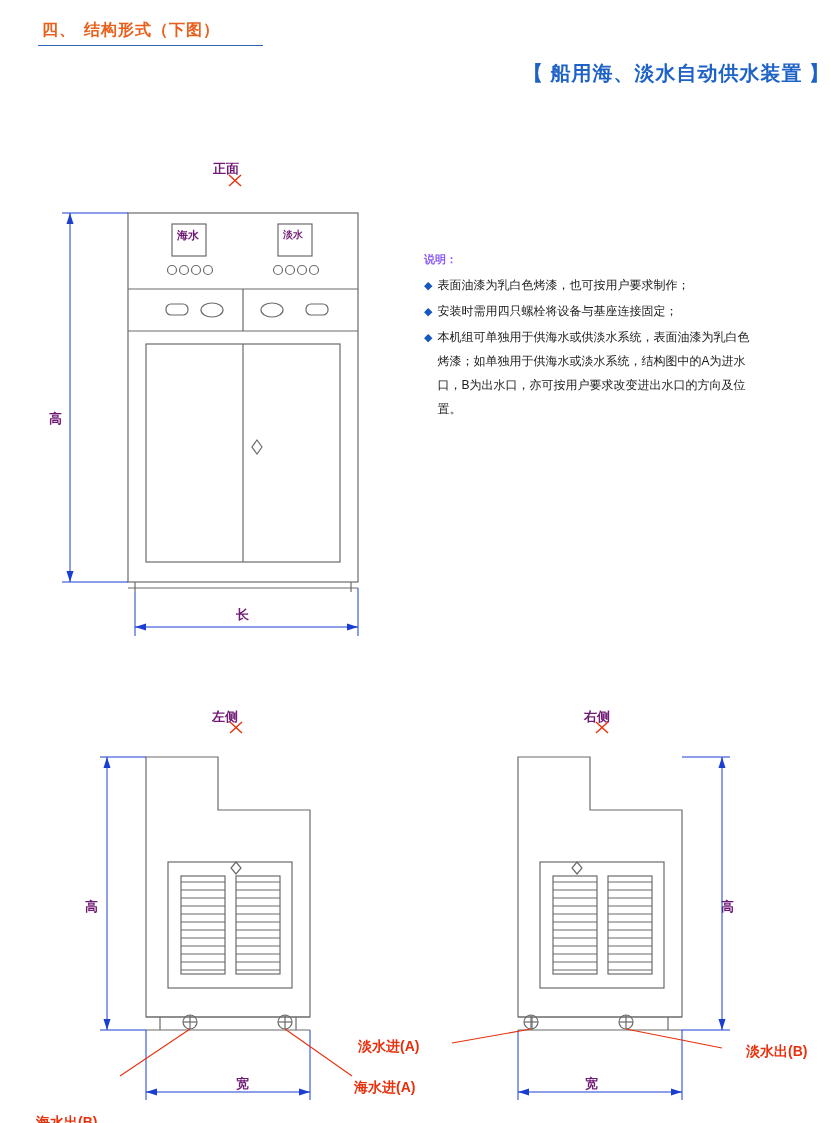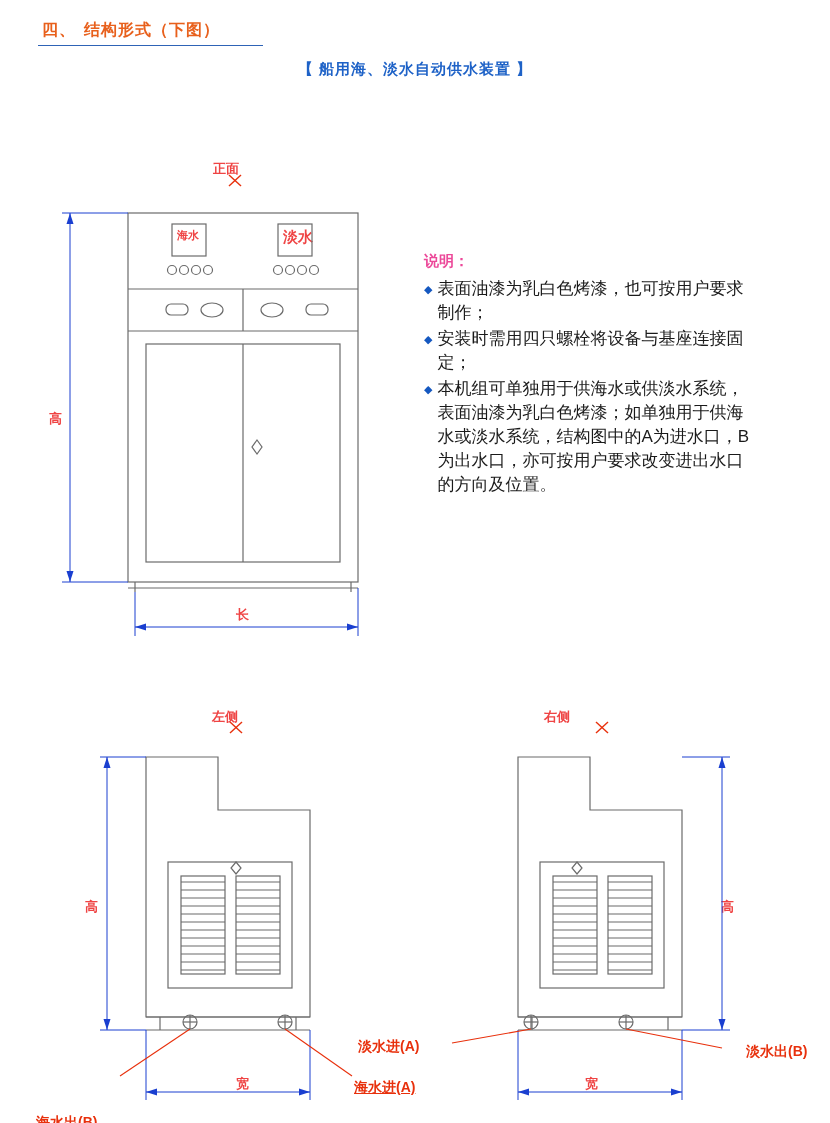--- a/index.html
+++ b/index.html
@@ -22,39 +22,39 @@
     color:#e8601c; font-size:16px; font-weight:bold;
     letter-spacing:1px;
     padding:2px 4px;
   }
   .section-head .rule {
     position:absolute; left:0; top:27px; width:225px; height:1px;
     background:#2e63b6;
   }
   .subtitle {
     position:absolute; left:0; right:0; top:60px;
-    text-align:center;
-    color:#1e62c7; font-size:15px; font-weight:bold;
+    text-align:right;
+    color:#1e62c7; font-size:20px; font-weight:bold;
     letter-spacing:1px;
   }
 
   
   .notes { position:absolute; left:424px; top:252px; width:330px; }
-  .notes-title { color:#ec4899; font-size:15px; font-weight:bold; margin-bottom:6px;}
+  .notes-title { color:#8b5cf6; font-size:11px; font-weight:bold; margin-bottom:6px;}
   .note-item { display:flex; align-items:flex-start; margin-bottom:2px; }
   .note-bullet { color:#1558c0; font-size:11px; line-height:24px; margin-right:5px; flex:0 0 auto;}
   .note-text {
-    color:#1a1a1a; font-size:17px; line-height:24px;
+    color:#1a1a1a; font-size:12px; line-height:24px;
     font-family:"Liberation Sans", sans-serif;
   }
 
   
   .lbl {
     position:absolute;
-    color:#ef4444; font-size:13px; font-weight:bold;
+    color:#701a75; font-size:13px; font-weight:bold;
     white-space:nowrap;
   }
   .vert { writing-mode:vertical-rl; text-orientation:upright; }
 
   .port-lbl {
     position:absolute;
     color:#e8300c; font-size:14px; font-weight:bold;
     white-space:nowrap;
     text-align:right;
   }
@@ -92,29 +92,29 @@
   </div>
 
   <div class="lbl" style="left:213px; top:160px;">正面</div>
   <div class="lbl vert" style="left:46px; top:400px;">高</div>
   <div class="lbl" style="left:236px; top:606px;">长</div>
 
   <div class="lbl" style="left:212px; top:708px;">左侧</div>
   <div class="lbl vert" style="left:82px; top:888px;">高</div>
   <div class="lbl" style="left:236px; top:1075px;">宽</div>
 
-  <div class="lbl" style="left:544px; top:708px;">右侧</div>
+  <div class="lbl" style="left:584px; top:708px;">右侧</div>
   <div class="lbl vert" style="left:718px; top:888px;">高</div>
   <div class="lbl" style="left:585px; top:1075px;">宽</div>
 
   <div class="lbl" style="left:177px; top:228px; font-size:11px;font-family:Liberation Serif, serif;">海水</div>
-  <div class="lbl" style="left:283px; top:228px; font-size:15px;text-align:right;">淡水</div>
+  <div class="lbl" style="left:283px; top:228px; font-size:10px;text-align:right;">淡水</div>
 
   <div class="port-lbl" style="left:36px; top:1114px;">海水出(B)</div>
-  <div class="port-lbl" style="left:354px; top:1079px;text-decoration:underline;">海水进(A)</div>
+  <div class="port-lbl" style="left:354px; top:1079px;">海水进(A)</div>
   <div class="port-lbl" style="left:358px; top:1038px;">淡水进(A)</div>
   <div class="port-lbl" style="left:746px; top:1043px;">淡水出(B)</div>
 
   <svg class="draw" viewBox="0 0 830 1123">
     <g stroke="#6b6b6b" fill="none" stroke-width="1.2">
 
       <rect x="128" y="213" width="230" height="369"></rect>
 
       <line x1="128" y1="289" x2="358" y2="289"></line>
 

